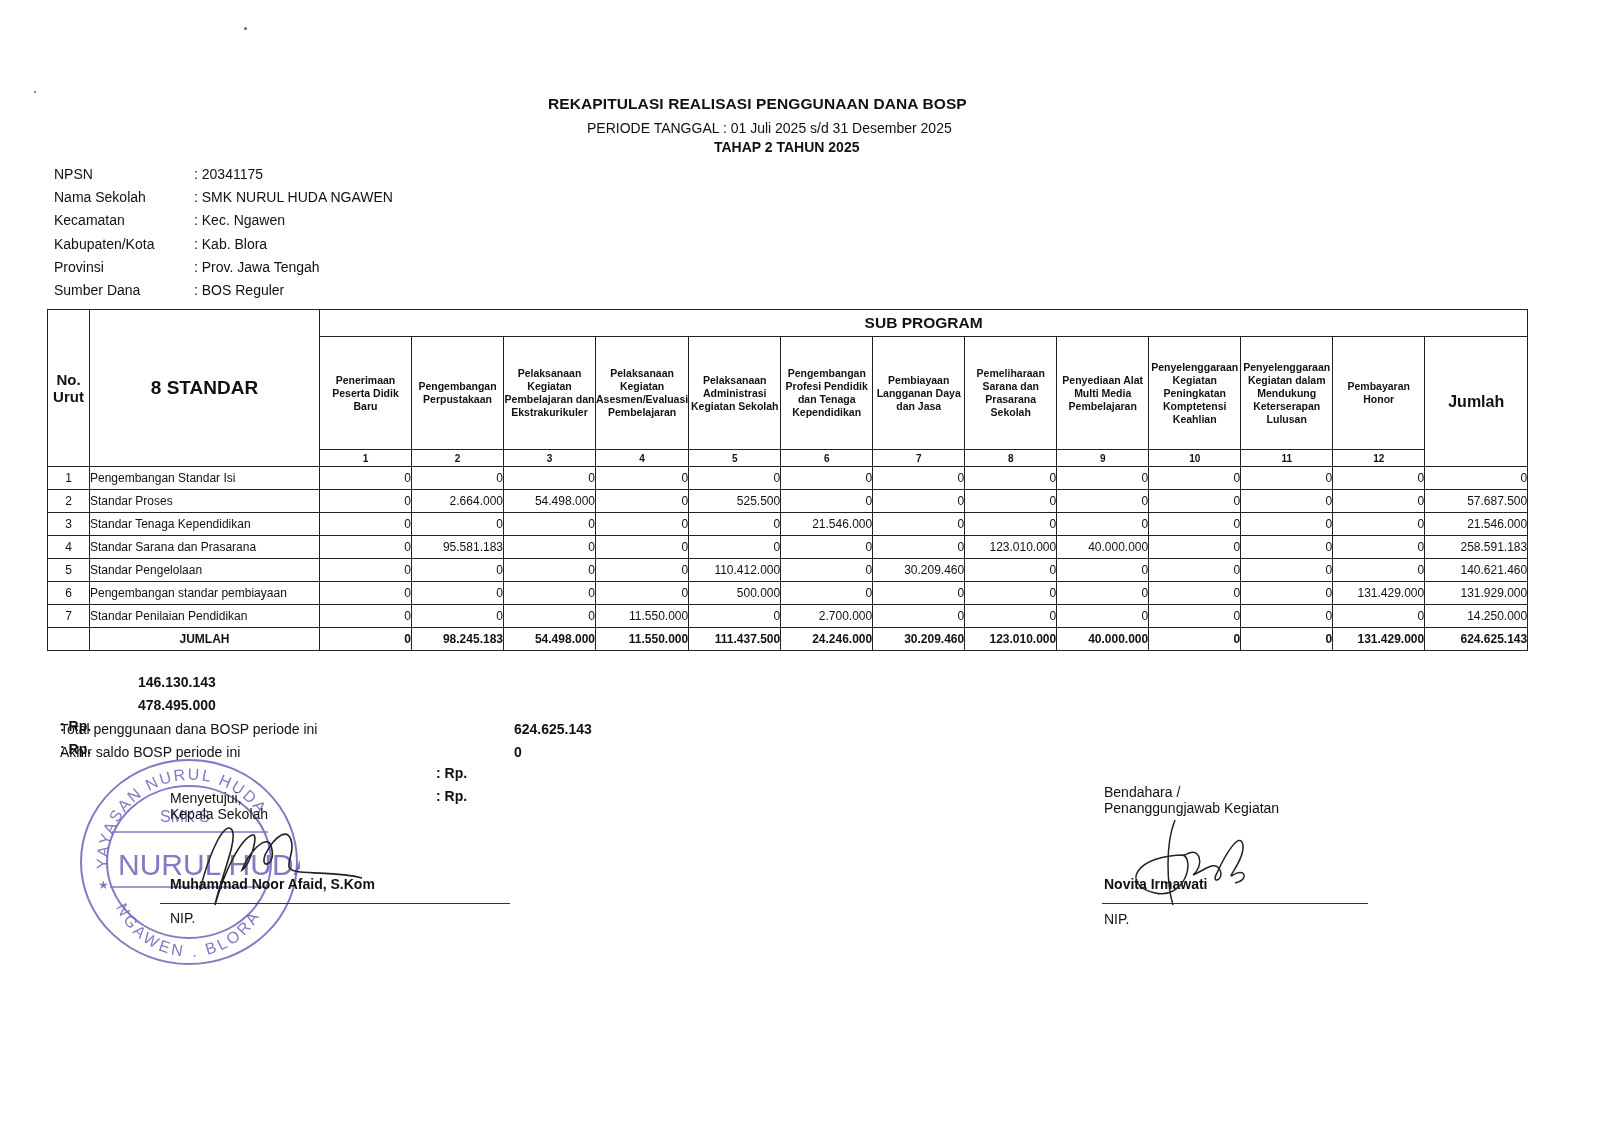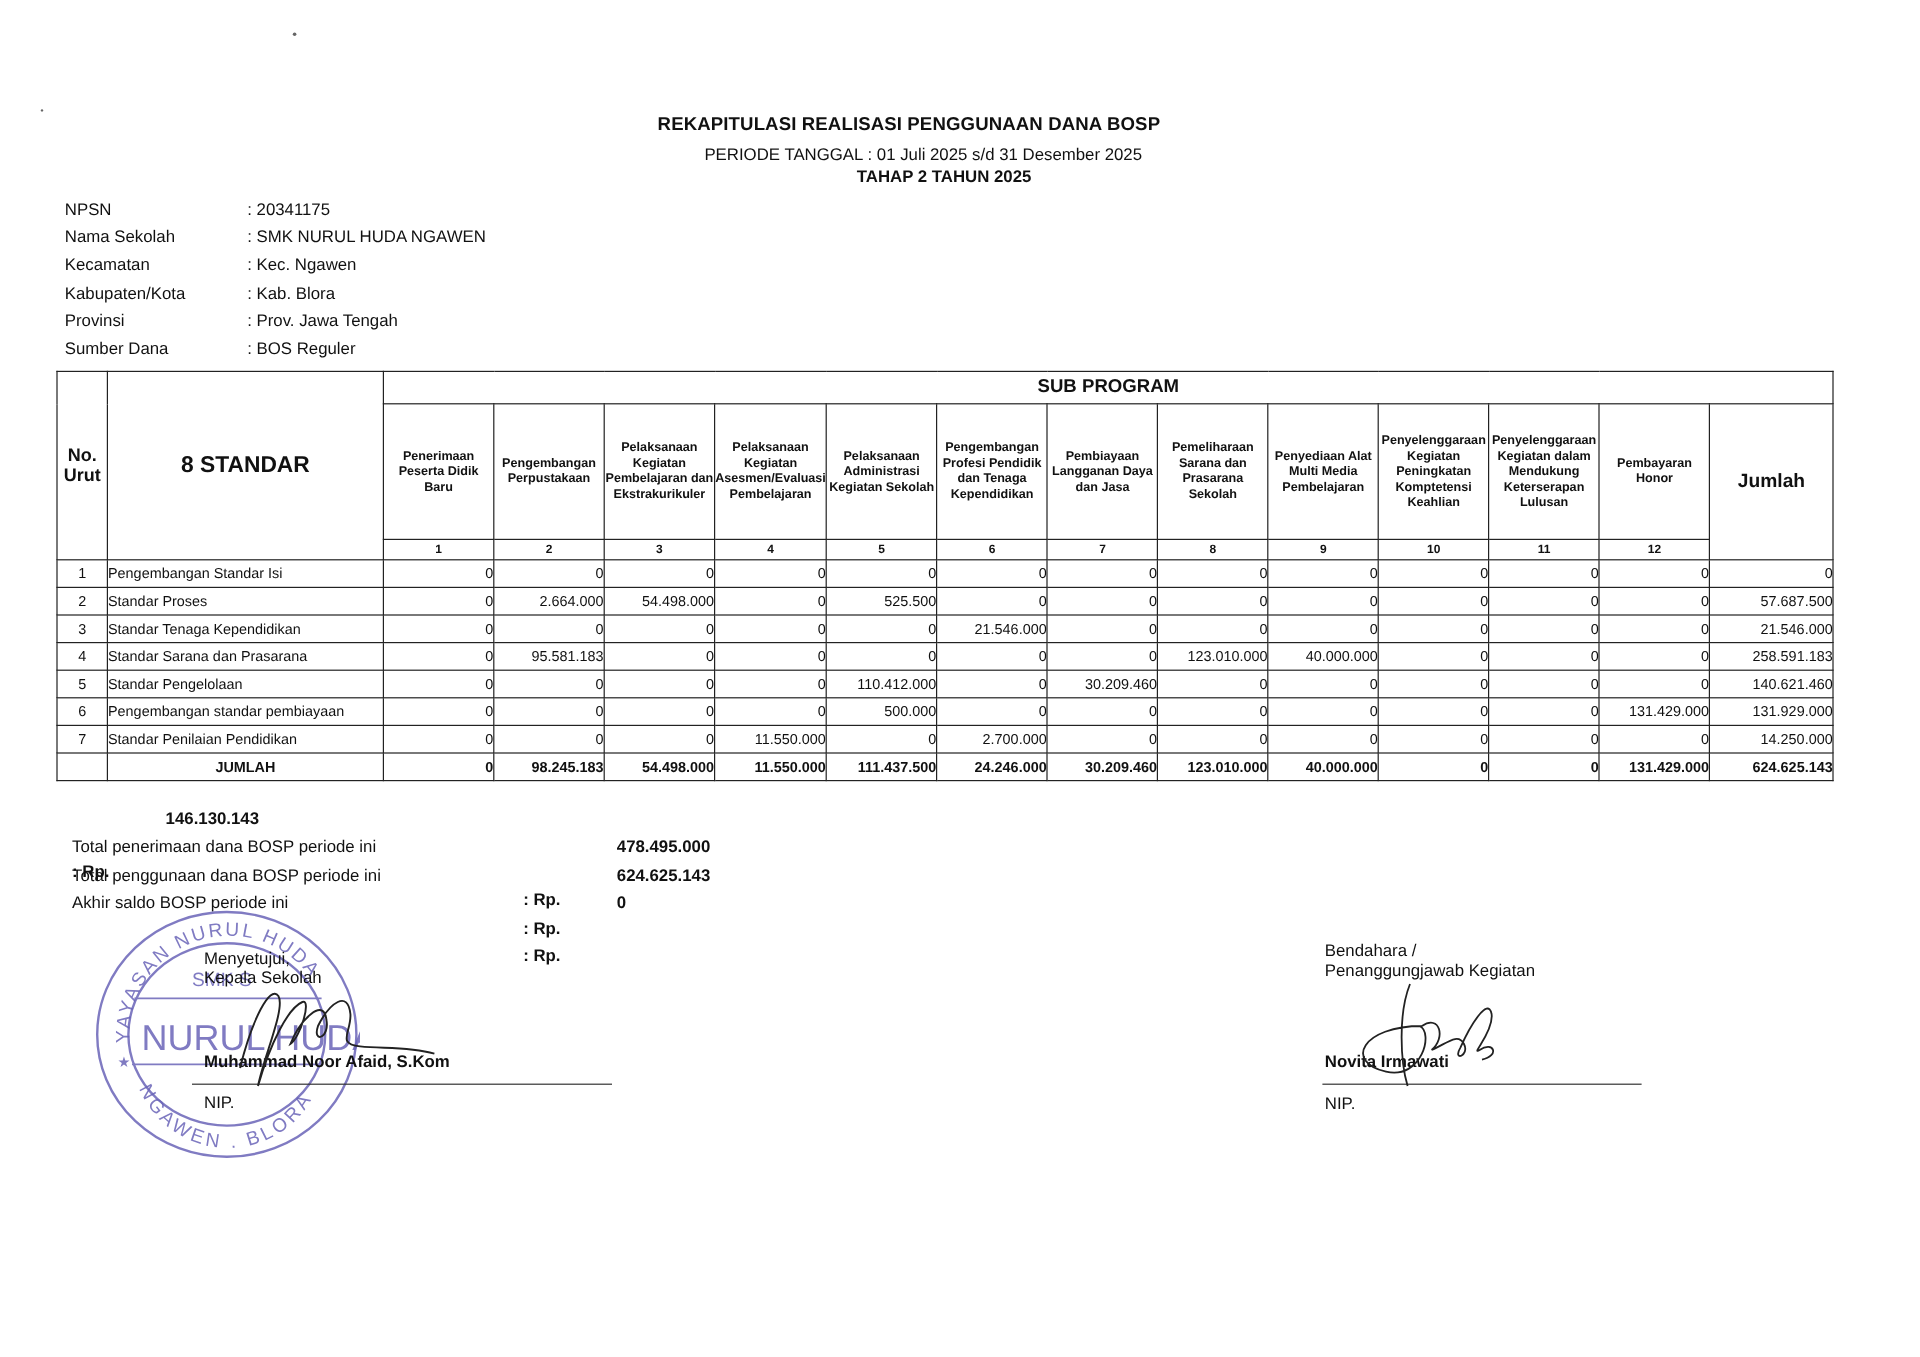--- a/index.html
+++ b/index.html
@@ -7,21 +7,21 @@
     width: 1600px; height: 1131px; background: #ffffff; color: #111;
     font-family: "Liberation Sans", sans-serif; position: relative; overflow: hidden;
   }
   .speck { position: absolute; width: 3px; height: 3px; border-radius: 50%; background: #666; }
   .title-block { position: absolute; left: 0; width: 1600px; top: 95px; text-align: center; }
   .title-block .t1 { position: absolute; left: 548px; font-weight: bold; font-size: 15.5px; letter-spacing: 0.1px; white-space: nowrap; }
   .title-block .t2 { position: absolute; left: 566px; top: 25px; font-weight: normal; font-size: 14px; white-space: nowrap; padding-left: 21px; }
   .title-block .t3 { position: absolute; left: 714px; top: 44px; font-weight: bold; font-size: 14px; white-space: nowrap; }
 
   .info { position: absolute; left: 54px; top: 166px; font-size: 14px; }
-  .info .row { height: 23.2px; display: flex; gap: 12px; }
+  .info .row { height: 23.2px; display: flex; }
   .info .lbl { width: 140px; }
 
   table.main {
     position: absolute; left: 47px; top: 309px; border-collapse: collapse;
     font-size: 12px; table-layout: fixed;
   }
   table.main td, table.main th { border: 1px solid #222; padding: 0; }
   table.main th { font-weight: bold; text-align: center; }
   .h-no { width: 41px; font-size: 15px; }
   .h-std { width: 229px; font-size: 19px; }
@@ -269,21 +269,20 @@
       </tr>
     </tbody>
 </table>
 
 <div class="summary" id="summary">
     <div class="row">
       <span class="rp">: Rp.</span>
       <span class="amt">146.130.143</span>
     </div>
     <div class="row">
-      <span class="lbl">Total penerimaan dana BOSP periode ini</span>
       <span class="rp">: Rp.</span>
       <span class="amt">478.495.000</span>
     </div>
     <div class="row">
       <span class="lbl">Total penggunaan dana BOSP periode ini</span>
       <span class="rp">: Rp.</span>
       <span class="amt">624.625.143</span>
     </div>
     <div class="row">
       <span class="lbl">Akhir saldo BOSP periode ini</span>

